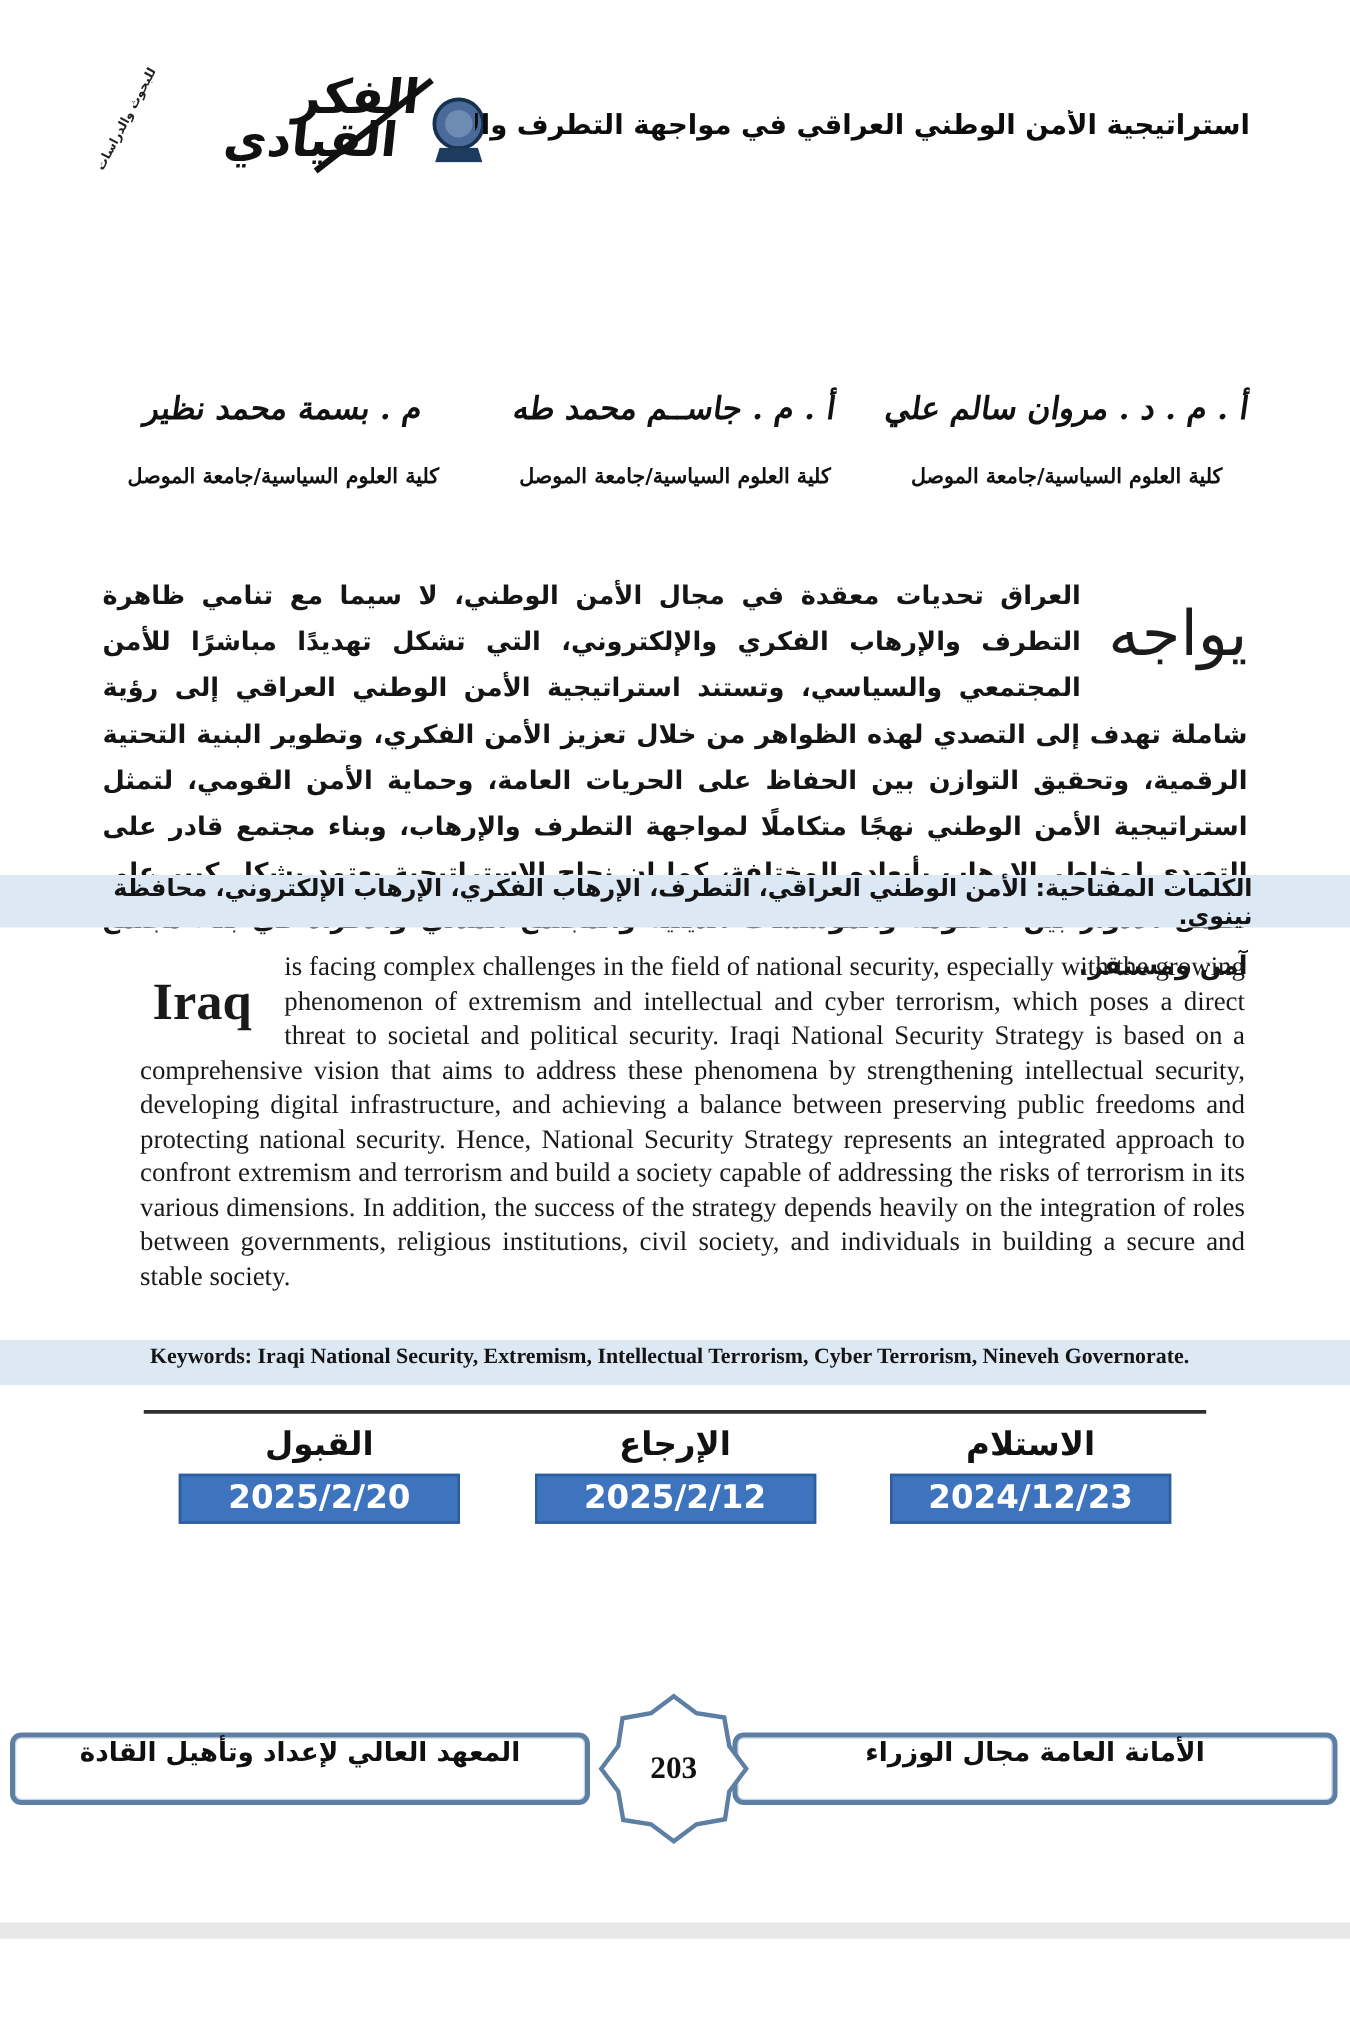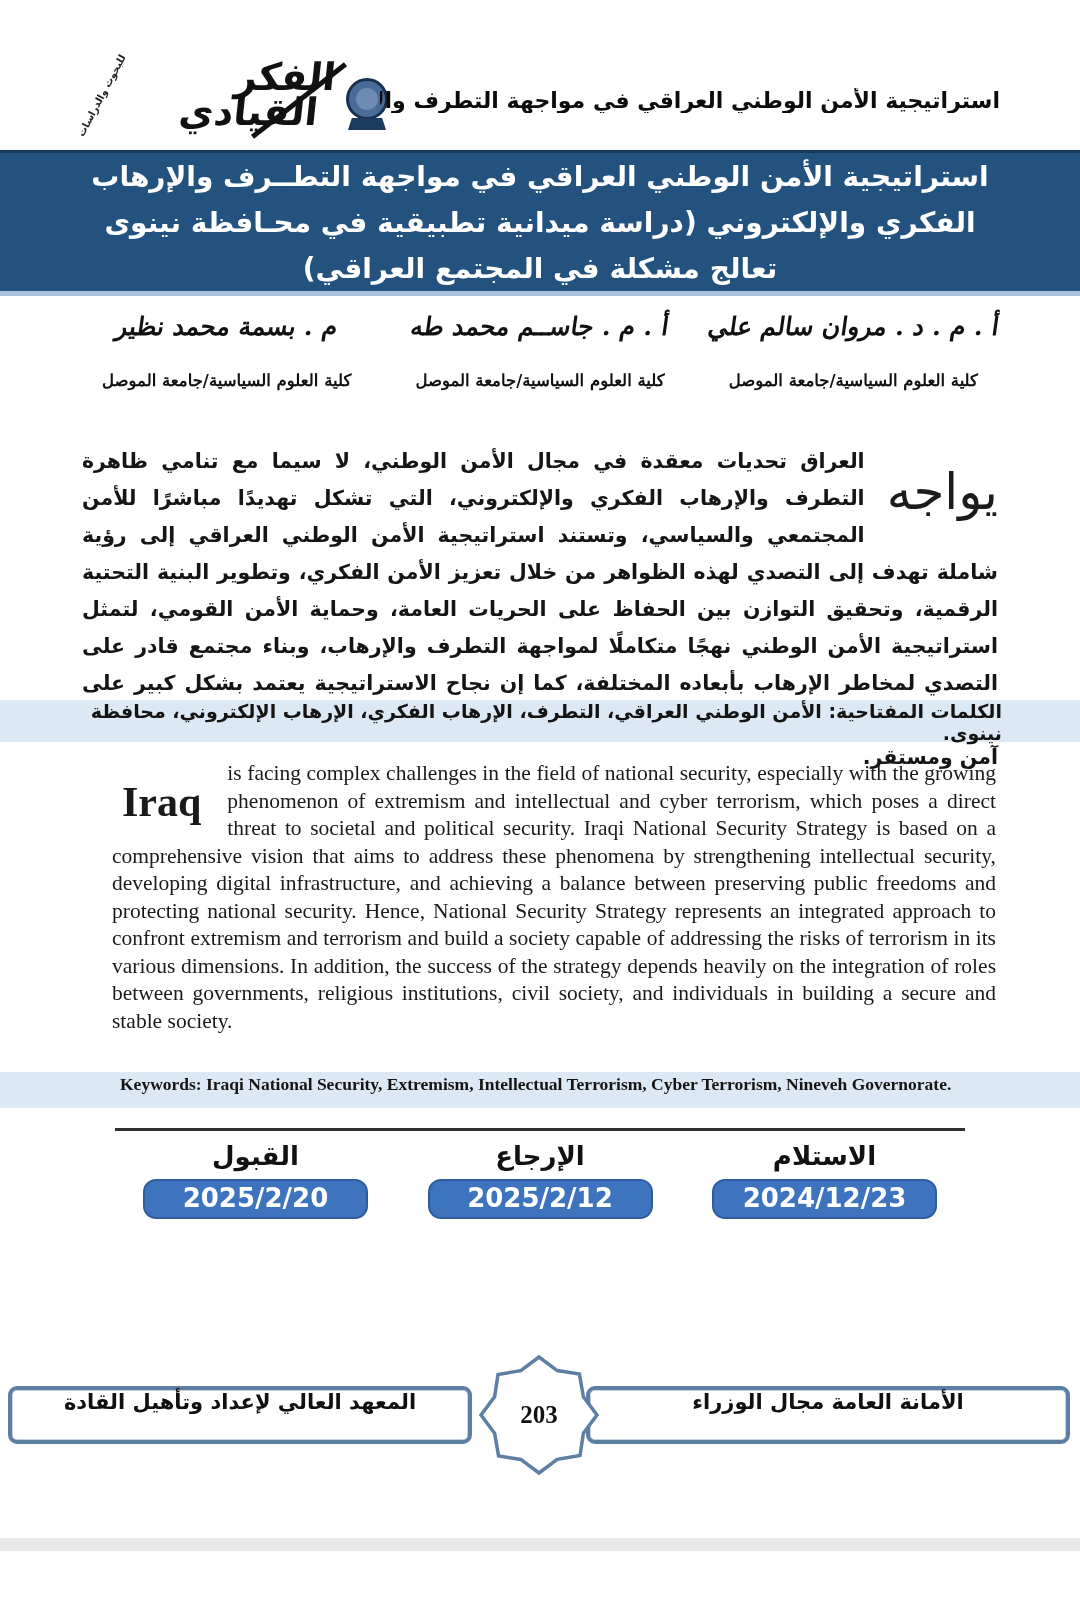--- a/index.html
+++ b/index.html
@@ -91,21 +91,21 @@
     transform: skewX(-8deg);
   }
   .author-affil {
     margin-top: 30px;
     font-family: "DejaVu Serif", serif;
     font-weight: bold; font-size: 16.5px; color: #111;
   }
 
   
   .abstract-ar {
-    position: absolute; top: 443px; right: 82px; left: 82px;
+    position: absolute; top: 458px; right: 82px; left: 82px;
     direction: rtl; text-align: justify;
     font-size: 20.5px; font-weight: 600; color: #151515;
     line-height: 37px;
   }
   .lead-ar {
     float: right;
     font-size: 50px; font-weight: 500; color: #1b1b1b;
     line-height: 58px;
     margin: 20px 0 4px 22px;
   }
@@ -148,21 +148,21 @@
   .dates-row {
     direction: rtl;
     display: flex; justify-content: space-between;
     padding: 10px 28px 0 28px;
   }
   .date-col { width: 225px; text-align: center; }
   .date-label { font-size: 26px; font-weight: bold; color: #121212; margin-bottom: 8px; }
   .date-pill {
     background: #3d74bd;
     border: 2px solid #2e5d9e;
-    border-radius: 13px;
+    border-radius: 0;
     color: #ffffff; font-weight: bold; font-size: 26px;
     padding: 2px 0 4px;
   }
 
   
   .footer { position: absolute; top: 1352px; left: 0; right: 0; height: 130px; }
   .footer-box {
     position: absolute; top: 34px; height: 58px;
     border: 4px solid #5d7fa3; border-radius: 9px;
     background: #ffffff;
@@ -204,25 +204,20 @@
         <div class="logo-emblem-inner"></div>
       </div>
       <div class="logo-emblem-base"></div>
     </div>
     <div class="running-head">
       <span>استراتيجية الأمن الوطني العراقي في مواجهة التطرف والإرهاب</span>
       <span class="dots">........................</span>
     </div>
   </div>
 
-  <div class="title-banner">
-    <div>استراتيجية الأمن الوطني العراقي في مواجهة التطــرف والإرهاب</div>
-    <div>الفكري والإلكتروني (دراسة ميدانية تطبيقية في محـافظة نينوى</div>
-    <div>تعالج مشكلة في المجتمع العراقي)</div>
-  </div>
 
   <div class="authors">
     <div class="author">
       <div class="author-name">أ . م . د . مروان سالم علي</div>
       <div class="author-affil">كلية العلوم السياسية/جامعة الموصل</div>
     </div>
     <div class="author">
       <div class="author-name">أ . م . جاســم محمد طه</div>
       <div class="author-affil">كلية العلوم السياسية/جامعة الموصل</div>
     </div>

